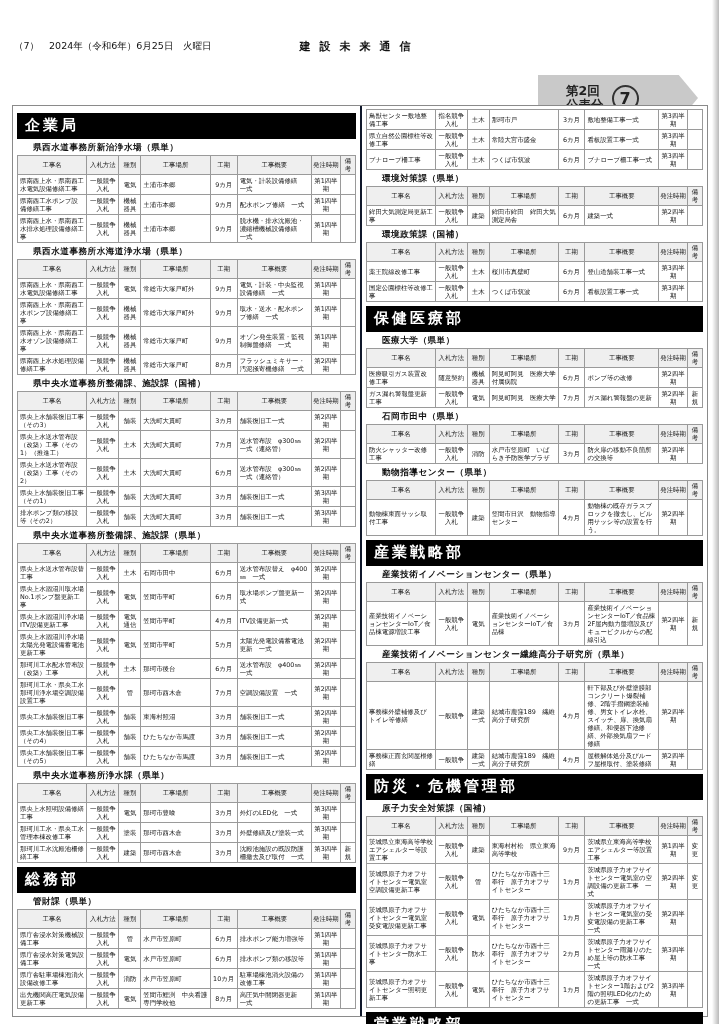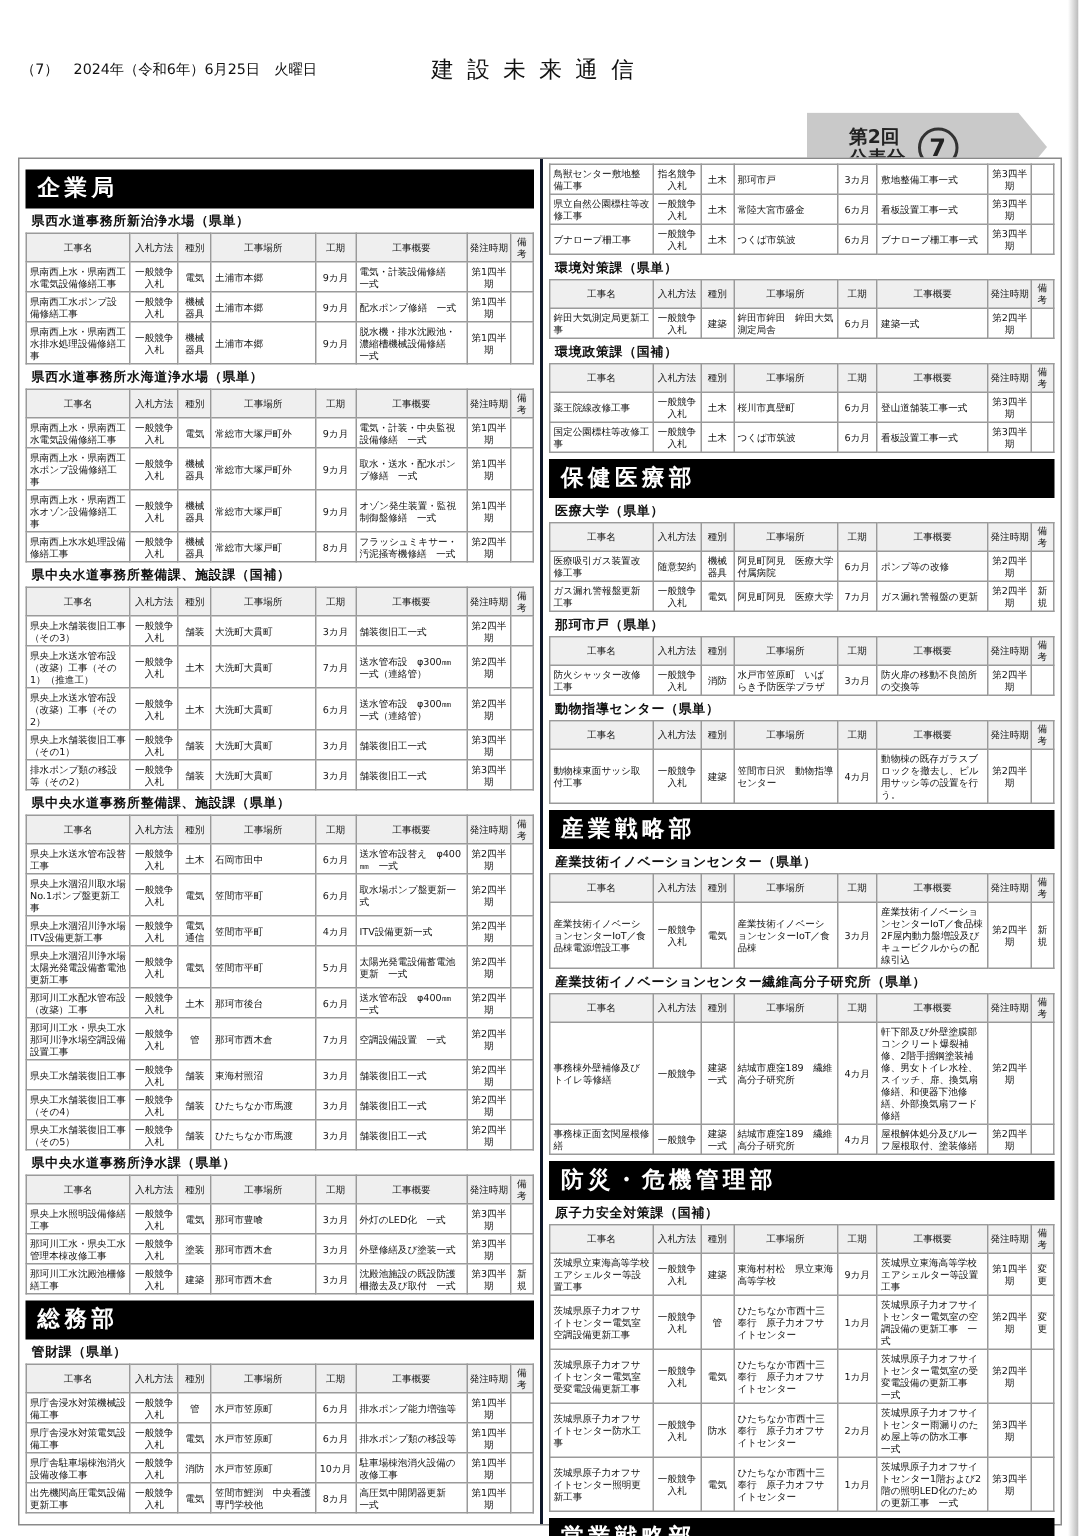--- a/index.html
+++ b/index.html
@@ -7,21 +7,21 @@
     font-family:"DejaVu Sans","Liberation Sans",sans-serif; color:#111; }
   .page { position:relative; width:719px; height:1024px; background:#fff; }
   .scan-edge { position:absolute; right:0; top:0; width:7px; height:100%;
     background:linear-gradient(to right,#fff,#b9b9b9); }
 
   
   .masthead { position:absolute; top:38px; left:14px; right:14px; height:16px;
     display:flex; align-items:center; font-size:9.5px; }
   .mast-left { display:flex; gap:10px; white-space:nowrap; }
   .mast-center { position:absolute; left:50%; transform:translateX(-50%);
-    font-weight:normal; font-size:15px; letter-spacing:9px; white-space:nowrap; }
+    font-weight:bold; font-size:11px; letter-spacing:9px; white-space:nowrap; }
 
   
   .banner-wrap { position:absolute; top:72px; left:38px; width:660px; height:52px; }
   .banner-light { position:absolute; left:500px; top:3px; width:160px; height:46px;
     background:#c9c9c9; clip-path:polygon(0 0,88% 0,100% 50%,88% 100%,0 100%);
     display:flex; align-items:center; }
   .banner-dark { position:absolute; left:0; top:0; width:545px; height:52px;
     background:#575757; clip-path:polygon(0 0,93% 0,100% 50%,93% 100%,0 100%);
     display:flex; align-items:center; justify-content:center;margin-top:39px; }
   .banner-title { color:#fff; font-weight:bold; font-size:29px; letter-spacing:1px;
@@ -33,21 +33,21 @@
     font-size:16px; font-weight:bold; background:#c9c9c9; color:#222; }
 
   
   .content { position:absolute; top:105px; left:12px; width:696px; height:912px;
     border:1px solid #8a8a8a; background:#fff; display:flex; }
   .col { width:50%; padding:3px 4px 0 4px; }
   .col.right { border-left:2px solid #0f172a; }
 
   .dept { background:#000; color:#fff; font-weight:bold; font-size:15px;
     letter-spacing:3px; padding:3px 8px 4px; margin:4px 0 3px; }
-  .subtitle { font-weight:bold; font-size:8.6px; margin:3px 4px 1px; letter-spacing:.5px; }
+  .subtitle { font-weight:bold; font-size:8.6px; margin:3px 16px 1px; letter-spacing:.5px; }
 
   table.wtable { width:100%; border-collapse:collapse; table-layout:fixed;
     margin-bottom:2px; }
   table.wtable th, table.wtable td { border:1px solid #9a9a9a; font-size:6.4px;
     line-height:1.25; padding:1.5px 2px; vertical-align:middle;
     word-break:break-all; overflow:hidden; }
   table.wtable th { background:#efefef; font-weight:normal; text-align:center;
     padding:1px 1px; }
   td.c0 { text-align:left; }
   td.c1, td.c2, td.c4, td.c6, td.c7 { text-align:center; }
@@ -678,21 +678,21 @@
               <td class="c1">一般競争入札</td>
               <td class="c2">電気</td>
               <td class="c3">阿見町阿見　医療大学</td>
               <td class="c4">7カ月</td>
               <td class="c5">ガス漏れ警報盤の更新</td>
               <td class="c6">第2四半期</td>
               <td class="c7">新規</td>
             </tr>
           </tbody>
         </table>
-        <div class="subtitle">那珂市戸（県単）</div>
+        <div class="subtitle">石岡市田中（県単）</div>
         <table class="wtable">
           <colgroup>
             <col style="width: 20.5%;">
             <col style="width: 9.5%;">
             <col style="width: 6.5%;">
             <col style="width: 20.5%;">
             <col style="width: 8%;">
             <col style="width: 22%;">
             <col style="width: 8.5%;">
             <col style="width: 4.5%;">

